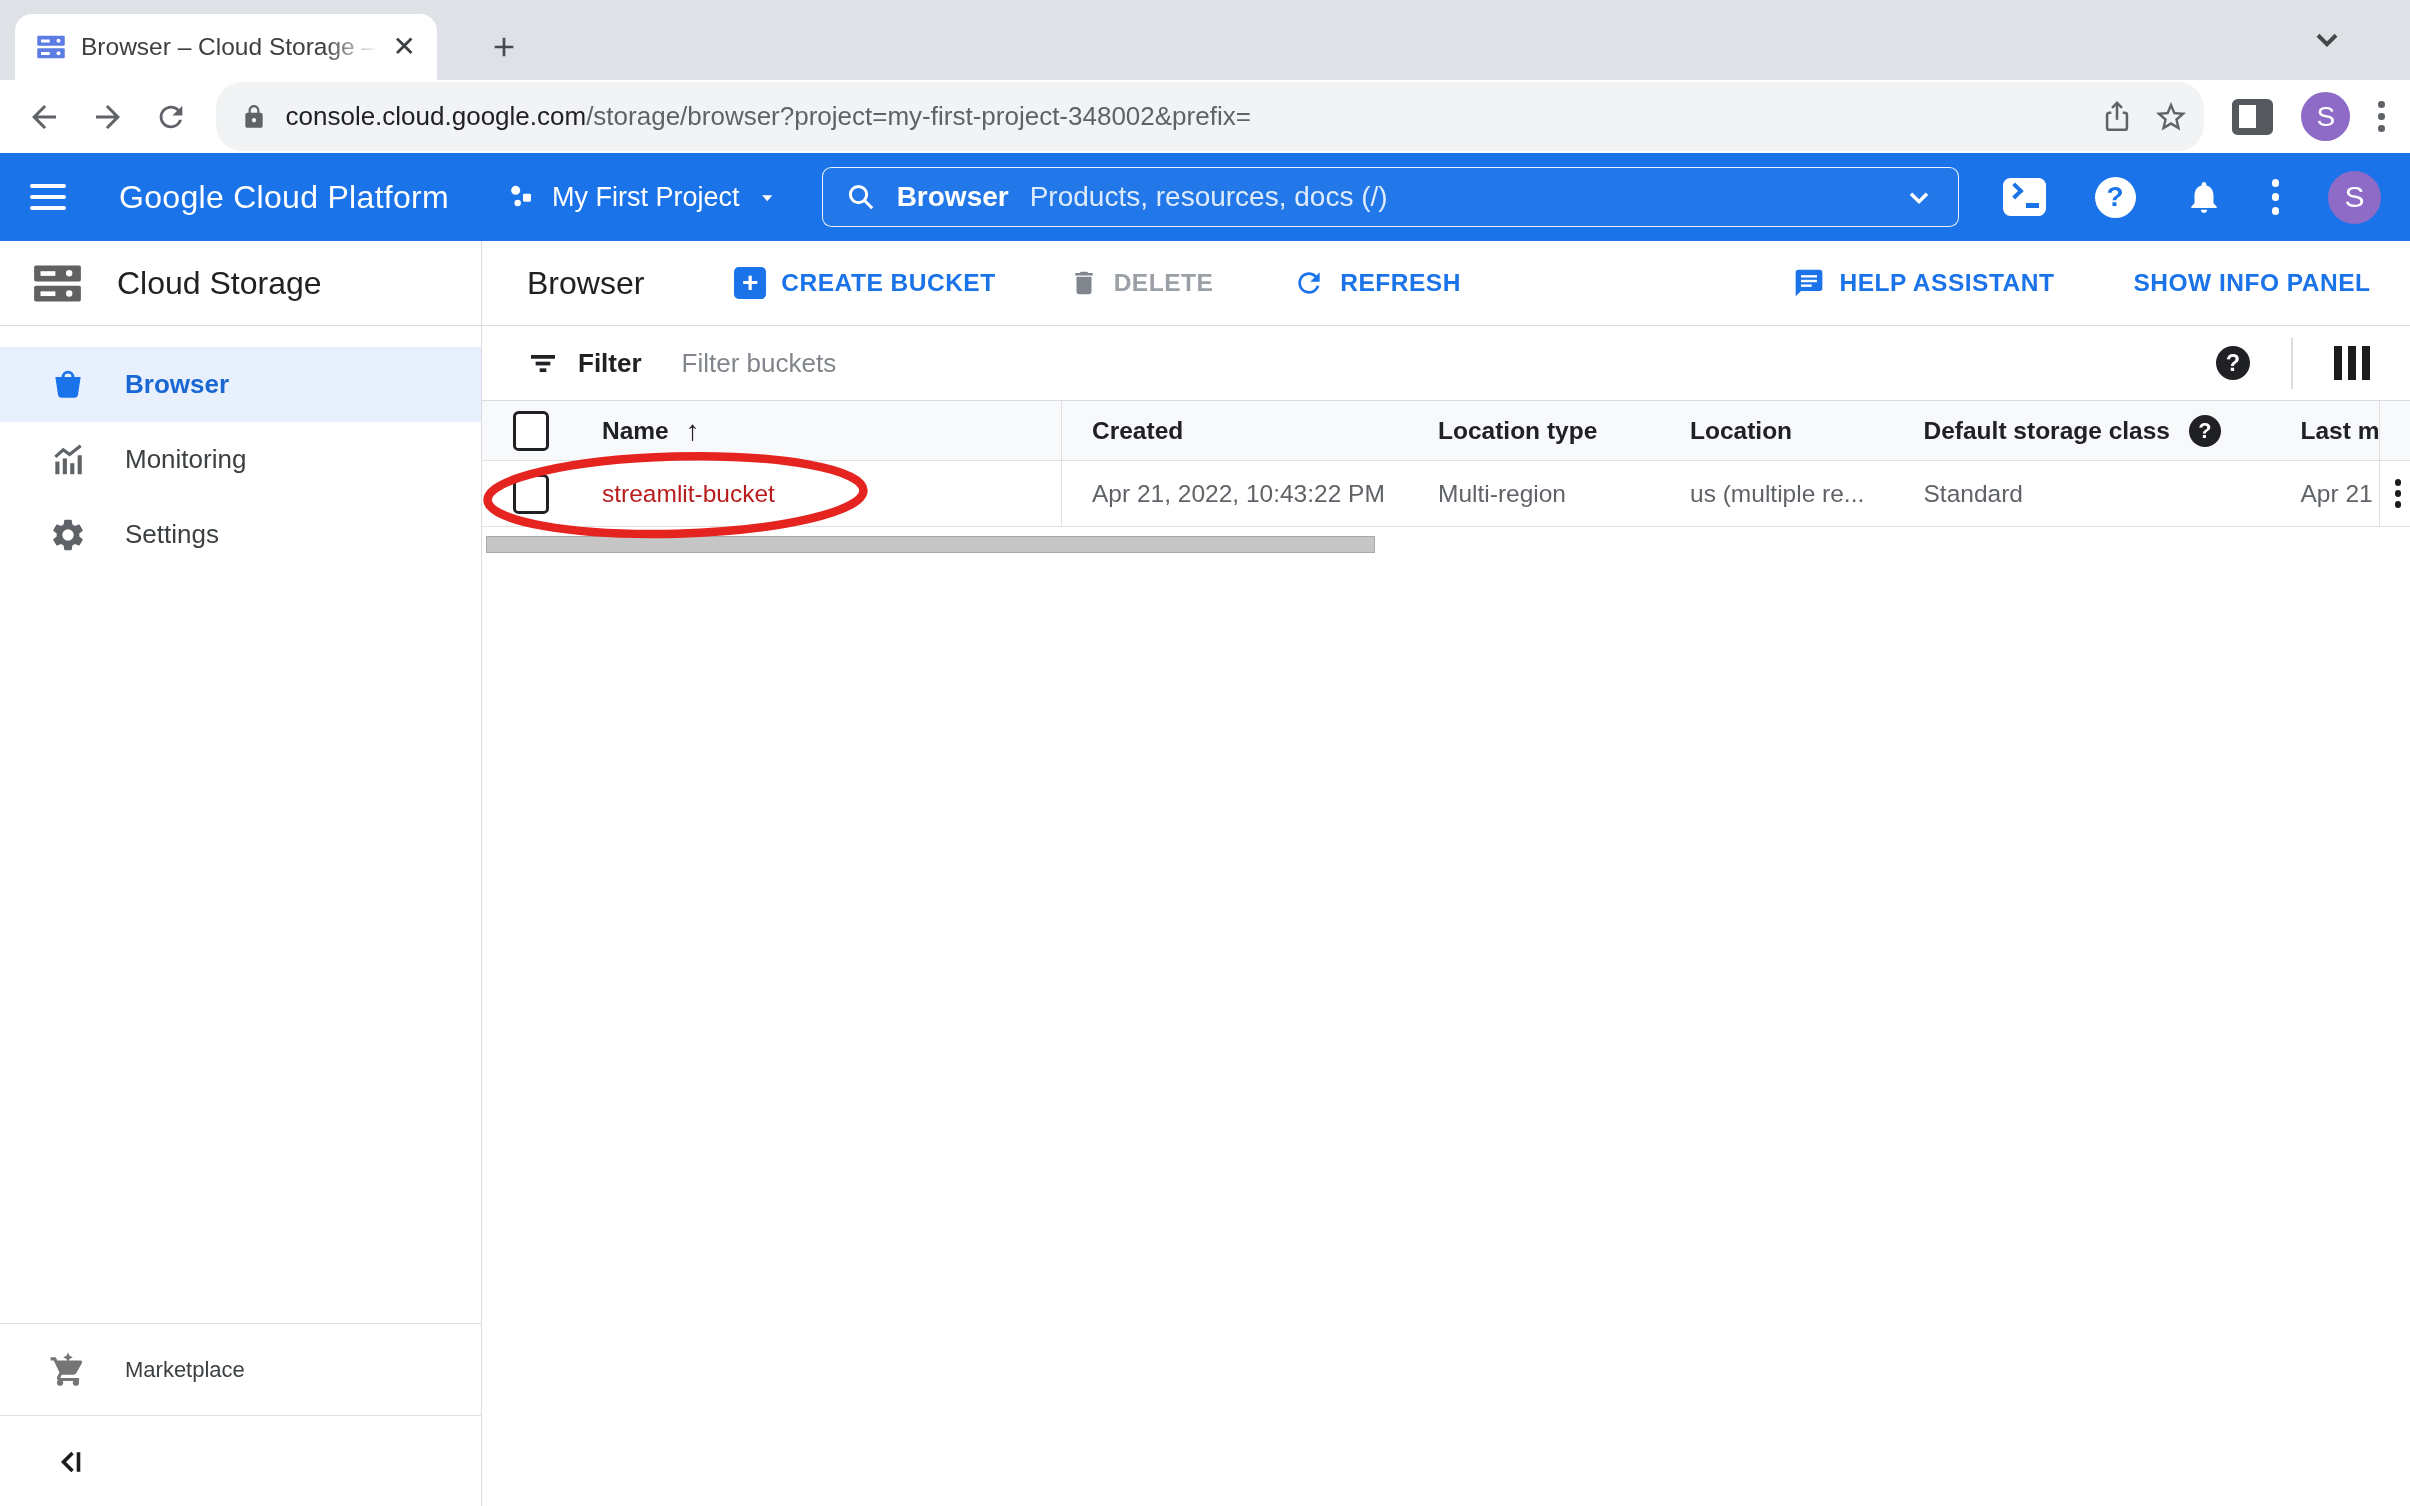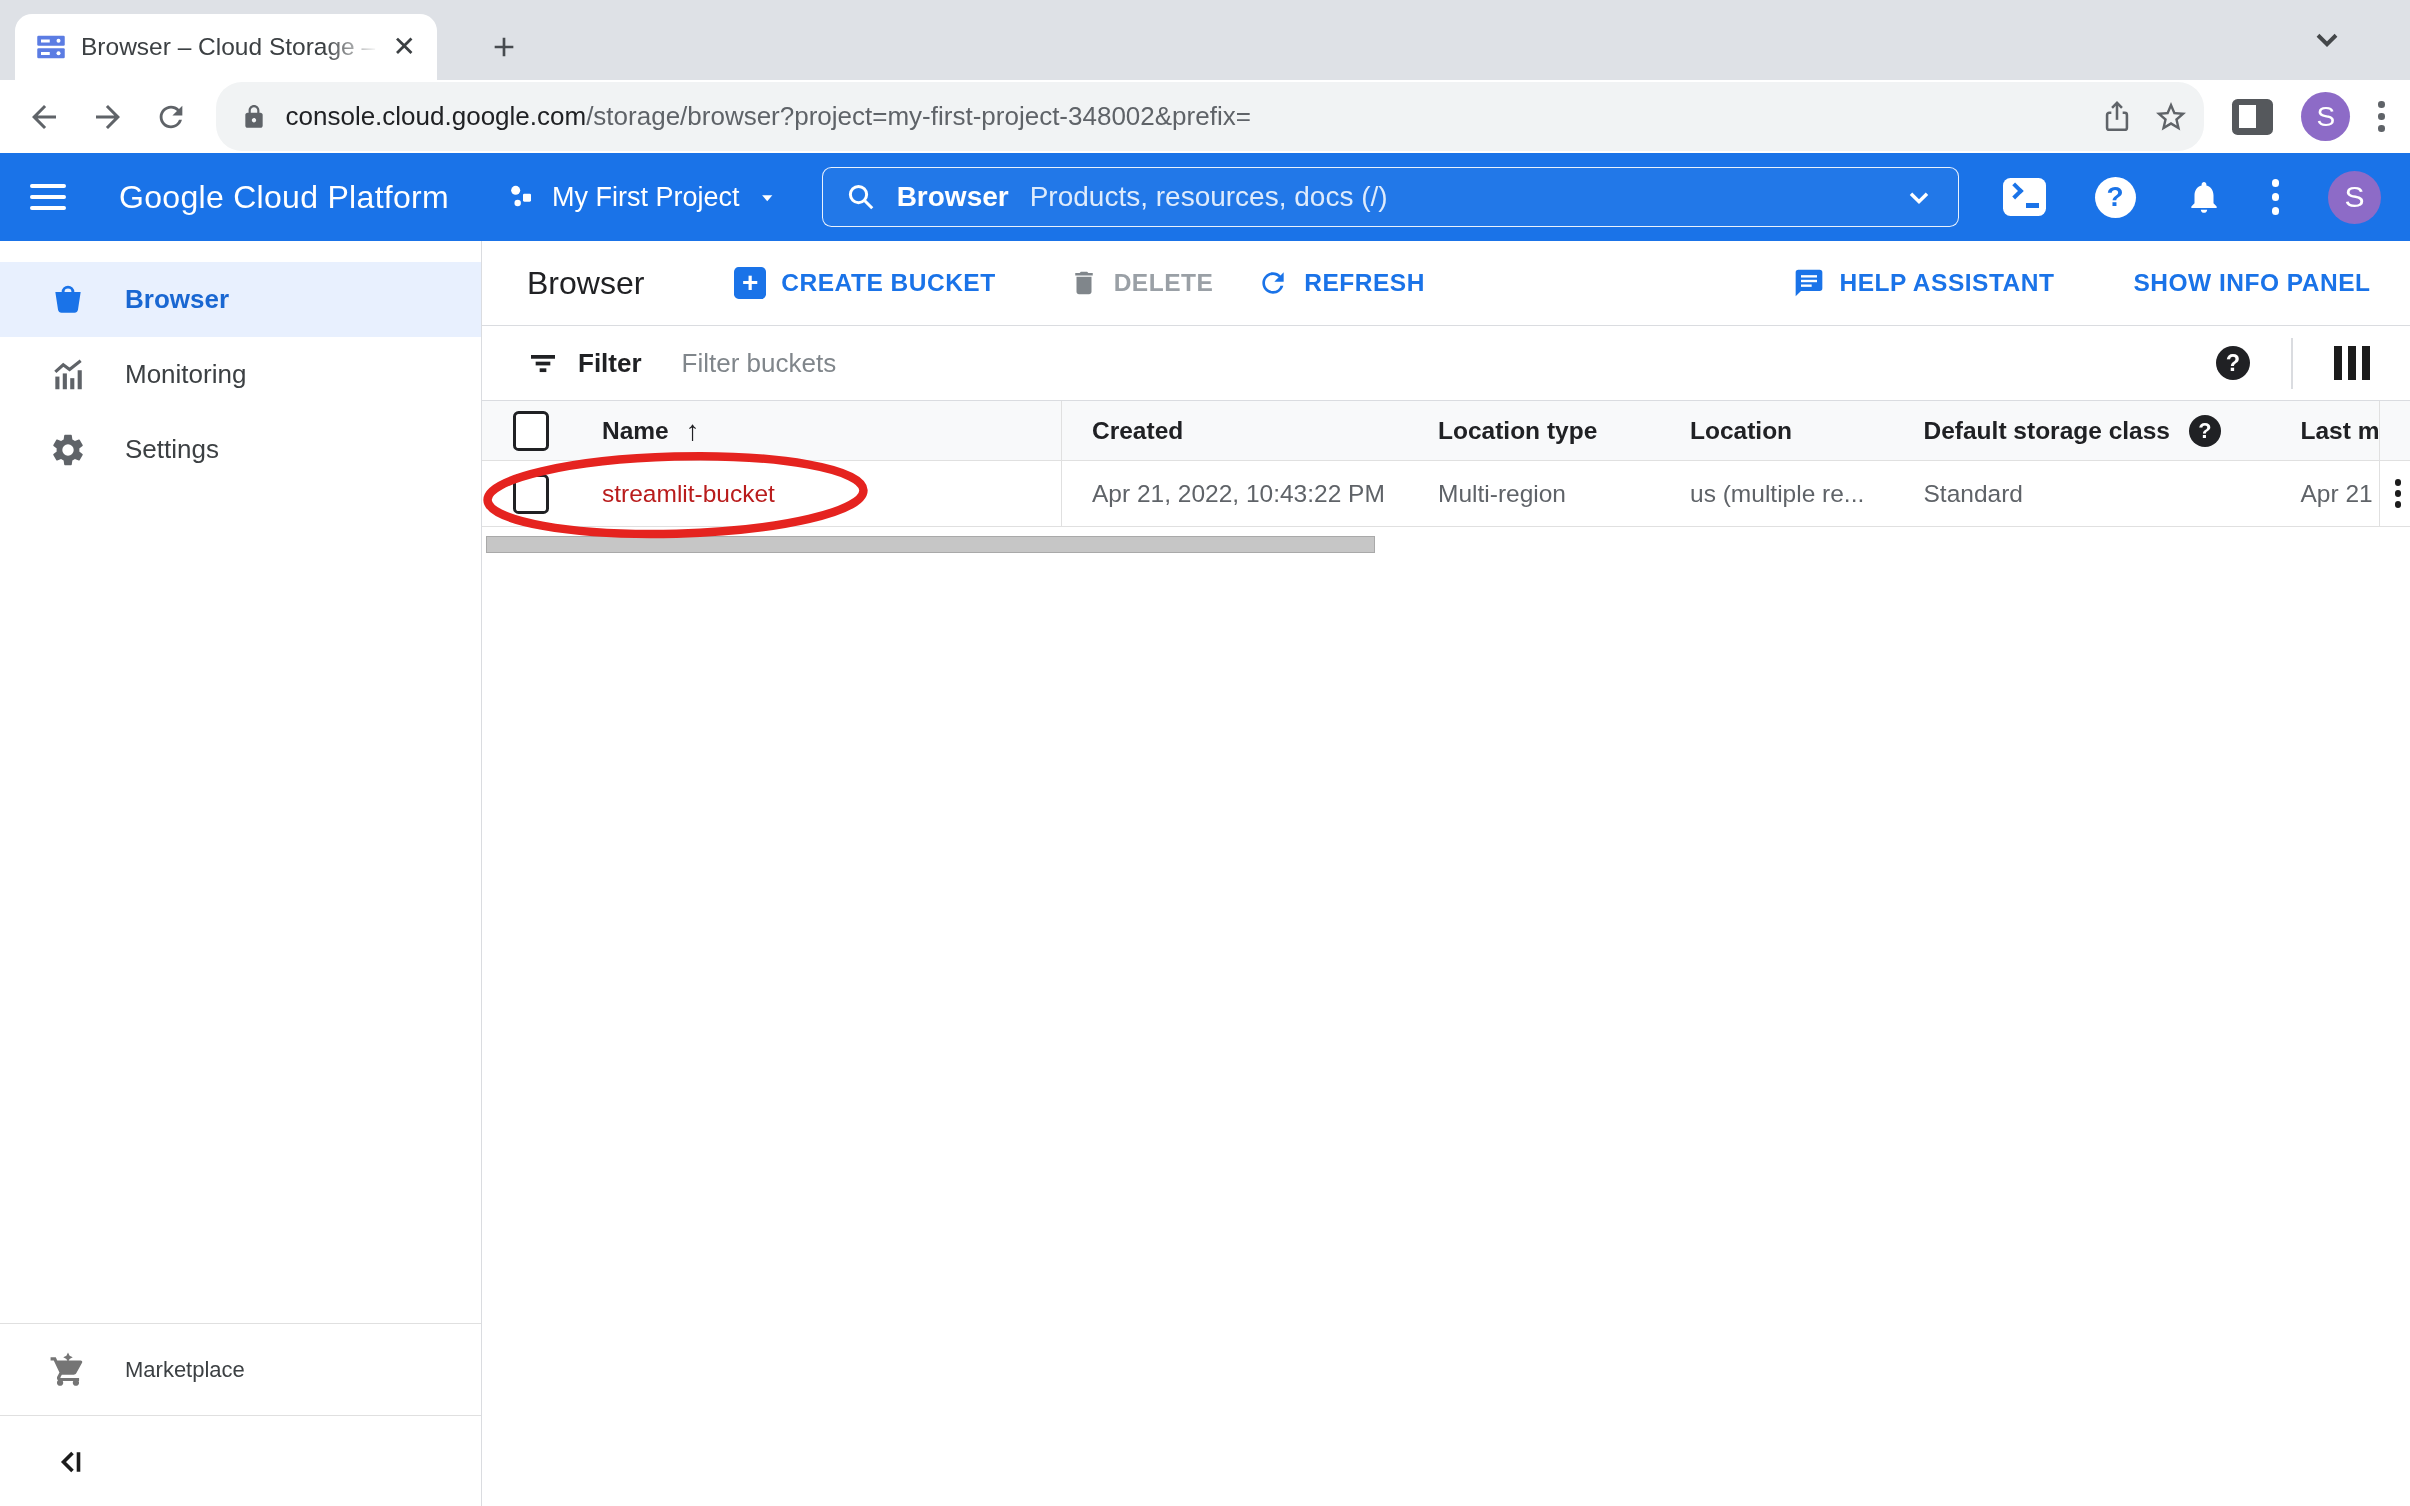--- a/index.html
+++ b/index.html
@@ -250,20 +250,31 @@
         <i></i>
         <i></i>
       </span>
     <span class="avatar-lg">S</span>
   </div>
 </div>
 
 <div class="content">
 
   <div class="sidebar">
+    <div class="sb-header">
+      <svg width="51" height="51" viewBox="0 0 24 24">
+        <rect x="1" y="3.5" width="22" height="7.5" rx="0.8" fill="#616161"></rect>
+        <rect x="1" y="13" width="22" height="7.5" rx="0.8" fill="#616161"></rect>
+        <rect x="4" y="6.2" width="7" height="2.2" fill="#fff"></rect>
+          <circle cx="17.5" cy="7.2" r="1.5" fill="#fff"></circle>
+        <rect x="4" y="15.7" width="7" height="2.2" fill="#fff"></rect>
+          <circle cx="17.5" cy="16.7" r="1.5" fill="#fff"></circle>
+      </svg>
+      <span class="sb-title">Cloud Storage</span>
+    </div>
     <div class="sb-nav">
       <div class="sb-item selected">
         <svg width="38" height="38" viewBox="0 0 24 24" fill="#1a73e8">
           <path d="M4 7h16l-1.7 11.2A2.3 2.3 0 0 1 16 20H8a2.3 2.3 0 0 1-2.3-1.8L4 7z"></path>
           <path d="M8 7a4 4 0 0 1 8 0h-1.8a2.2 2.2 0 0 0-4.4 0H8z"></path>
         </svg>
         <span>Browser</span>
       </div>
       <div class="sb-item">
         <svg width="38" height="38" viewBox="0 0 24 24">
@@ -302,21 +313,21 @@
   </div>
 
   <div class="main">
 
     <div class="mtoolbar">
       <span class="page-title">Browser</span>
       <span class="tbtn" style="margin-right:73px">
         <span class="plus-box">+</span>
         <span>CREATE BUCKET</span>
       </span>
-      <span class="tbtn disabled" style="margin-right:44px">
+      <span class="tbtn disabled" style="margin-right:80px">
         <svg width="30" height="30" viewBox="0 0 24 24" fill="#80868b">
           <path d="M6 19c0 1.1.9 2 2 2h8c1.1 0 2-.9 2-2V7H6v12zM19 4h-3.5l-1-1h-5l-1 1H5v2h14V4z"></path>
         </svg>
         <span>DELETE</span>
       </span>
       <span class="tbtn">
         <svg width="32" height="32" viewBox="0 0 24 24" fill="#1a73e8">
           <path d="M17.65 6.35A7.958 7.958 0 0 0 12 4c-4.42 0-7.99 3.58-8 8s3.57 8 8 8c3.73 0 6.84-2.55 7.73-6h-2.08A5.99 5.99 0 0 1 12 18c-3.31 0-6-2.69-6-6s2.69-6 6-6c1.66 0 3.14.69 4.22 1.78L13 11h7V4l-2.35 2.35z"></path>
         </svg>
         <span>REFRESH</span>

